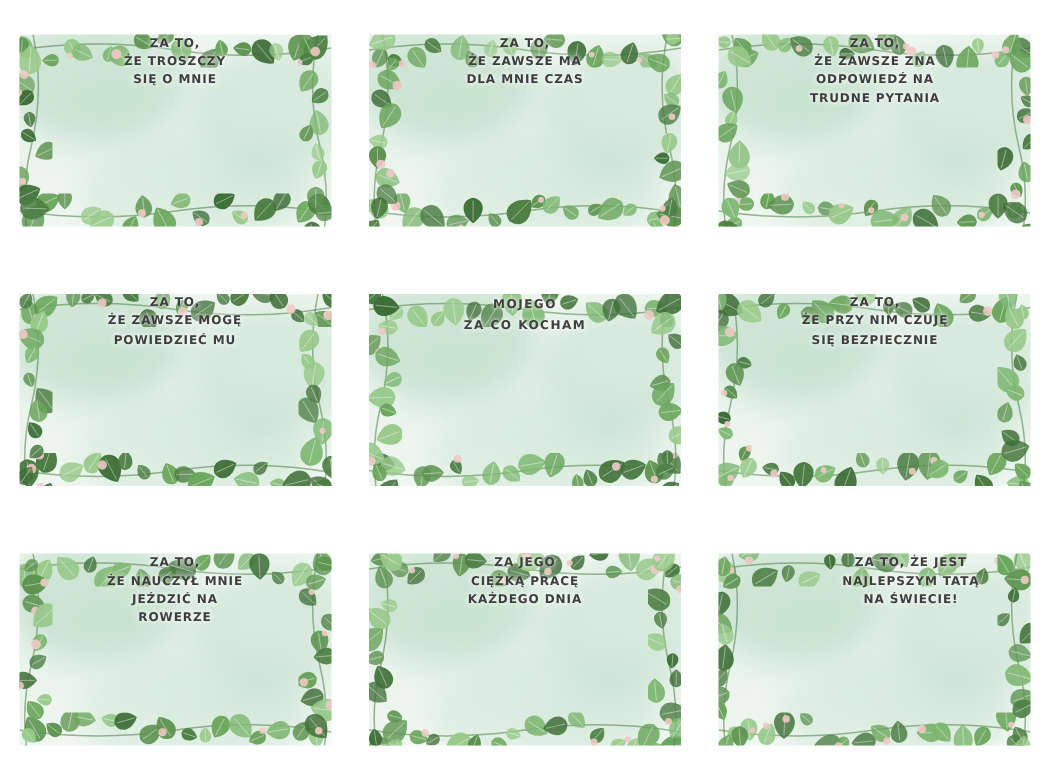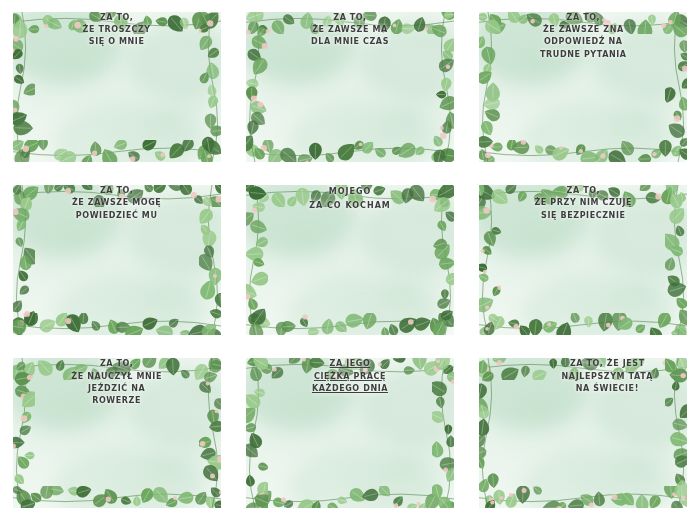--- a/index.html
+++ b/index.html
@@ -25,21 +25,21 @@
     position: relative;
     display: flex;
     align-items: center;
     justify-content: center;
     box-sizing: border-box;
     padding: 8px;
   }
   .card {
     position: relative;
     width: 208px;
-    height: 150px;
+    height: 128px;
     box-sizing: border-box;
     overflow: hidden;
     background:
       radial-gradient(ellipse 80% 70% at 30% 35%, rgba(221,238,226,0.95) 0%, rgba(235,245,238,0.6) 55%, rgba(255,255,255,0.0) 80%),
       radial-gradient(ellipse 70% 60% at 75% 70%, rgba(214,234,220,0.8) 0%, rgba(240,248,242,0.4) 60%, rgba(255,255,255,0) 85%),
       linear-gradient(160deg, #f4faf5 0%, #eaf4ec 45%, #f7fbf8 100%);
   }
   
   .wash {
     position: absolute;
@@ -2226,21 +2226,21 @@
             <g transform="translate(20.8,133.6) rotate(14)">
               <path d="M0 -7.588713134430726 C 7.20927747770919 -6.450406164266117, 7.968148791152263 1.8971782836076816, 0 7.588713134430726 C -7.968148791152263 1.8971782836076816, -7.20927747770919 -6.450406164266117, 0 -7.588713134430726 Z" fill="#7fb873" opacity="0.94"></path>
               <path d="M0 -6.0709705075445815 L 0 6.0709705075445815" stroke="#ffffff" stroke-width="0.6" opacity="0.45"></path>
             </g>
             <g transform="translate(12.3,146.5) rotate(35)">
               <path d="M0 -8.439171810699587 C 8.017213220164608 -7.173296039094649, 8.861130401234567 2.109792952674897, 0 8.439171810699587 C -8.861130401234567 2.109792952674897, -8.017213220164608 -7.173296039094649, 0 -8.439171810699587 Z" fill="#7fb873" opacity="0.88"></path>
               <path d="M0 -6.751337448559671 L 0 6.751337448559671" stroke="#ffffff" stroke-width="0.6" opacity="0.45"></path>
             </g>
           </svg>
         </div>
-        <div class="text" style="font-size: 8px; text-decoration: underline;">
+        <div class="text" style="font-size: 8px;">
           <span class="ln">ZA JEGO</span>
           <span class="ln">CIĘŻKĄ PRACĘ</span>
           <span class="ln">KAŻDEGO DNIA</span>
         </div>
       </div>
     </div>
     <div class="cell">
       <div class="card">
         <div class="wash w1"></div>
         <div class="wash w2"></div>

